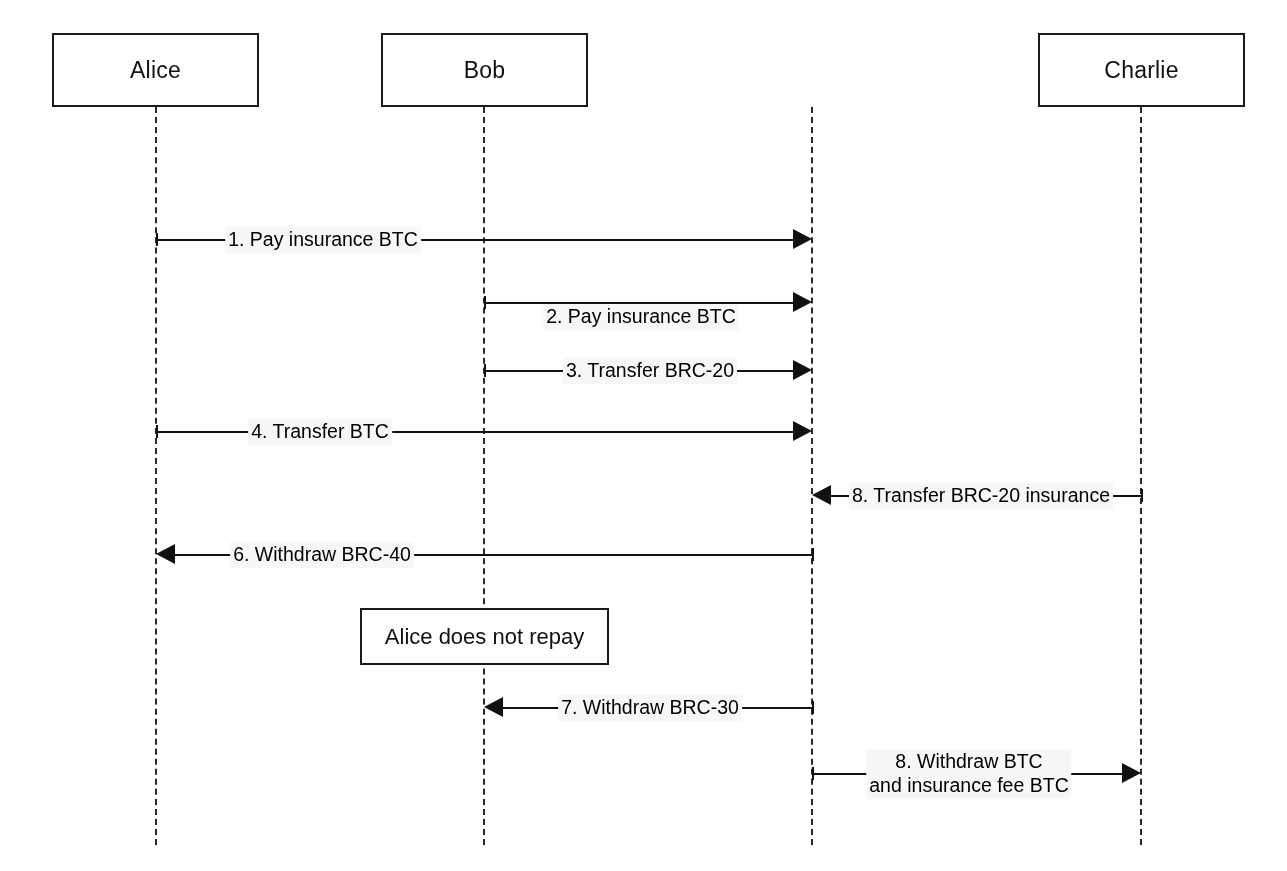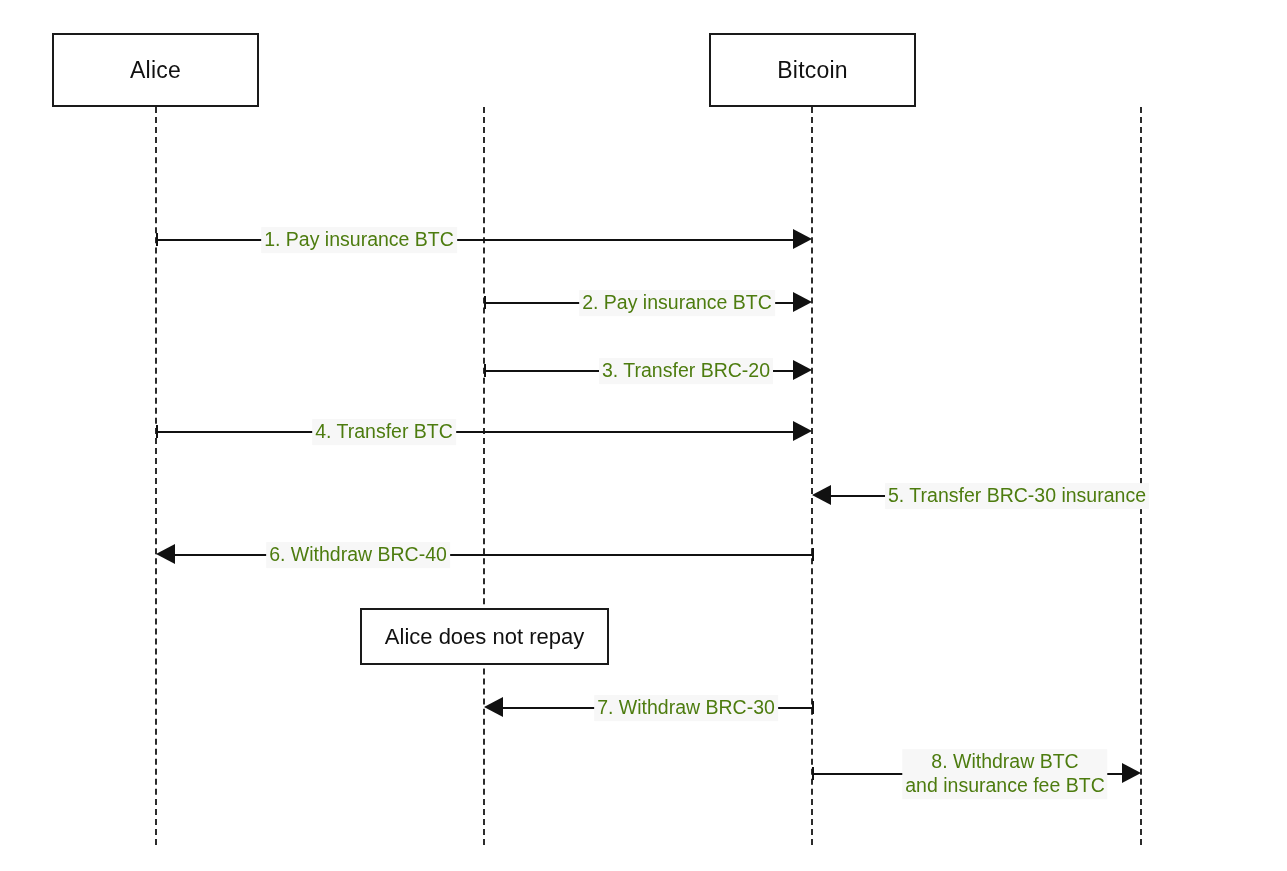--- a/index.html
+++ b/index.html
@@ -72,27 +72,26 @@
   }
   .msg .head.left {
     border-top: 10px solid transparent;
     border-bottom: 10px solid transparent;
     border-right: 19px solid #111111;
   }
   .msg .label {
     position: absolute;
     transform: translate(-50%, -50%);
     background: #f7f7f7;
-    color: #4d7c0f;
+    color: #000000;
     font-size: 19.5px;
     line-height: 1.22;
     white-space: pre;
     text-align: center;
     padding: 1px 3px;
-    margin-left: 36px;
   }
   
   .note-box {
     position: absolute;
     box-sizing: border-box;
     border: 2.5px solid #1a1a1a;
     background: #ffffff;
     display: flex;
     align-items: center;
     justify-content: center;
@@ -101,55 +100,58 @@
   }
 </style>
 </head>
 <body>
 
 <div id="canvas">
     <div class="actor-box" style="left: 52px; top: 33px; width: 207px; height: 74px;">
       <span>Alice</span>
     </div>
     <div class="lifeline" style="left: 155px; top: 107px; height: 738px;"></div>
+    <div class="actor-box" style="left: 381px; top: 33px; width: 207px; height: 74px;">
+      <span>Bob</span>
+    </div>
     <div class="lifeline" style="left: 483px; top: 107px; height: 738px;"></div>
-    <div class="actor-box" style="left: 709px; top: 33px; width: 207px; height: 74px;">
-      <span>Bitcoin</span>
+    <div class="lifeline" style="left: 811px; top: 107px; height: 738px;"></div>
+    <div class="actor-box" style="left: 1038px; top: 33px; width: 207px; height: 74px;">
+      <span>Charlie</span>
     </div>
-    <div class="lifeline" style="left: 811px; top: 107px; height: 738px;"></div>
     <div class="lifeline" style="left: 1140px; top: 107px; height: 738px;"></div>
     <div class="msg" style="left: 156px; top: 239px; width: 656px;">
       <div class="line" style="left: 0px; width: 640px;"></div>
       <div class="stub" style="left: 0px;"></div>
       <div class="head right" style="left: 637px;"></div>
       <div class="label" style="left: 167px; top: 1px;">1. Pay insurance BTC</div>
     </div>
     <div class="msg" style="left: 484px; top: 302px; width: 328px;">
       <div class="line" style="left: 0px; width: 312px;"></div>
       <div class="stub" style="left: 0px;"></div>
       <div class="head right" style="left: 309px;"></div>
-      <div class="label" style="left: 157px; top: 1px;">2. Pay insurance BTC</div>
+      <div class="label" style="left: 157px; top: 15px;">2. Pay insurance BTC</div>
     </div>
     <div class="msg" style="left: 484px; top: 370px; width: 328px;">
       <div class="line" style="left: 0px; width: 312px;"></div>
       <div class="stub" style="left: 0px;"></div>
       <div class="head right" style="left: 309px;"></div>
       <div class="label" style="left: 166px; top: 1px;">3. Transfer BRC-20</div>
     </div>
     <div class="msg" style="left: 156px; top: 431px; width: 656px;">
       <div class="line" style="left: 0px; width: 640px;"></div>
       <div class="stub" style="left: 0px;"></div>
       <div class="head right" style="left: 637px;"></div>
-      <div class="label" style="left: 192px; top: 1px;">4. Transfer BTC</div>
+      <div class="label" style="left: 164px; top: 1px;">4. Transfer BTC</div>
     </div>
     <div class="msg" style="left: 812px; top: 495px; width: 329px;">
       <div class="line" style="left: 16px; width: 313px;"></div>
       <div class="stub" style="left: 329px;"></div>
       <div class="head left" style="left: 0px;"></div>
-      <div class="label" style="left: 169px; top: 1px;">5. Transfer BRC-30 insurance</div>
+      <div class="label" style="left: 169px; top: 1px;">8. Transfer BRC-20 insurance</div>
     </div>
     <div class="msg" style="left: 156px; top: 554px; width: 656px;">
       <div class="line" style="left: 16px; width: 640px;"></div>
       <div class="stub" style="left: 656px;"></div>
       <div class="head left" style="left: 0px;"></div>
       <div class="label" style="left: 166px; top: 1px;">6. Withdraw BRC-40</div>
     </div>
     <div class="msg" style="left: 484px; top: 707px; width: 328px;">
       <div class="line" style="left: 16px; width: 312px;"></div>
       <div class="stub" style="left: 328px;"></div>

